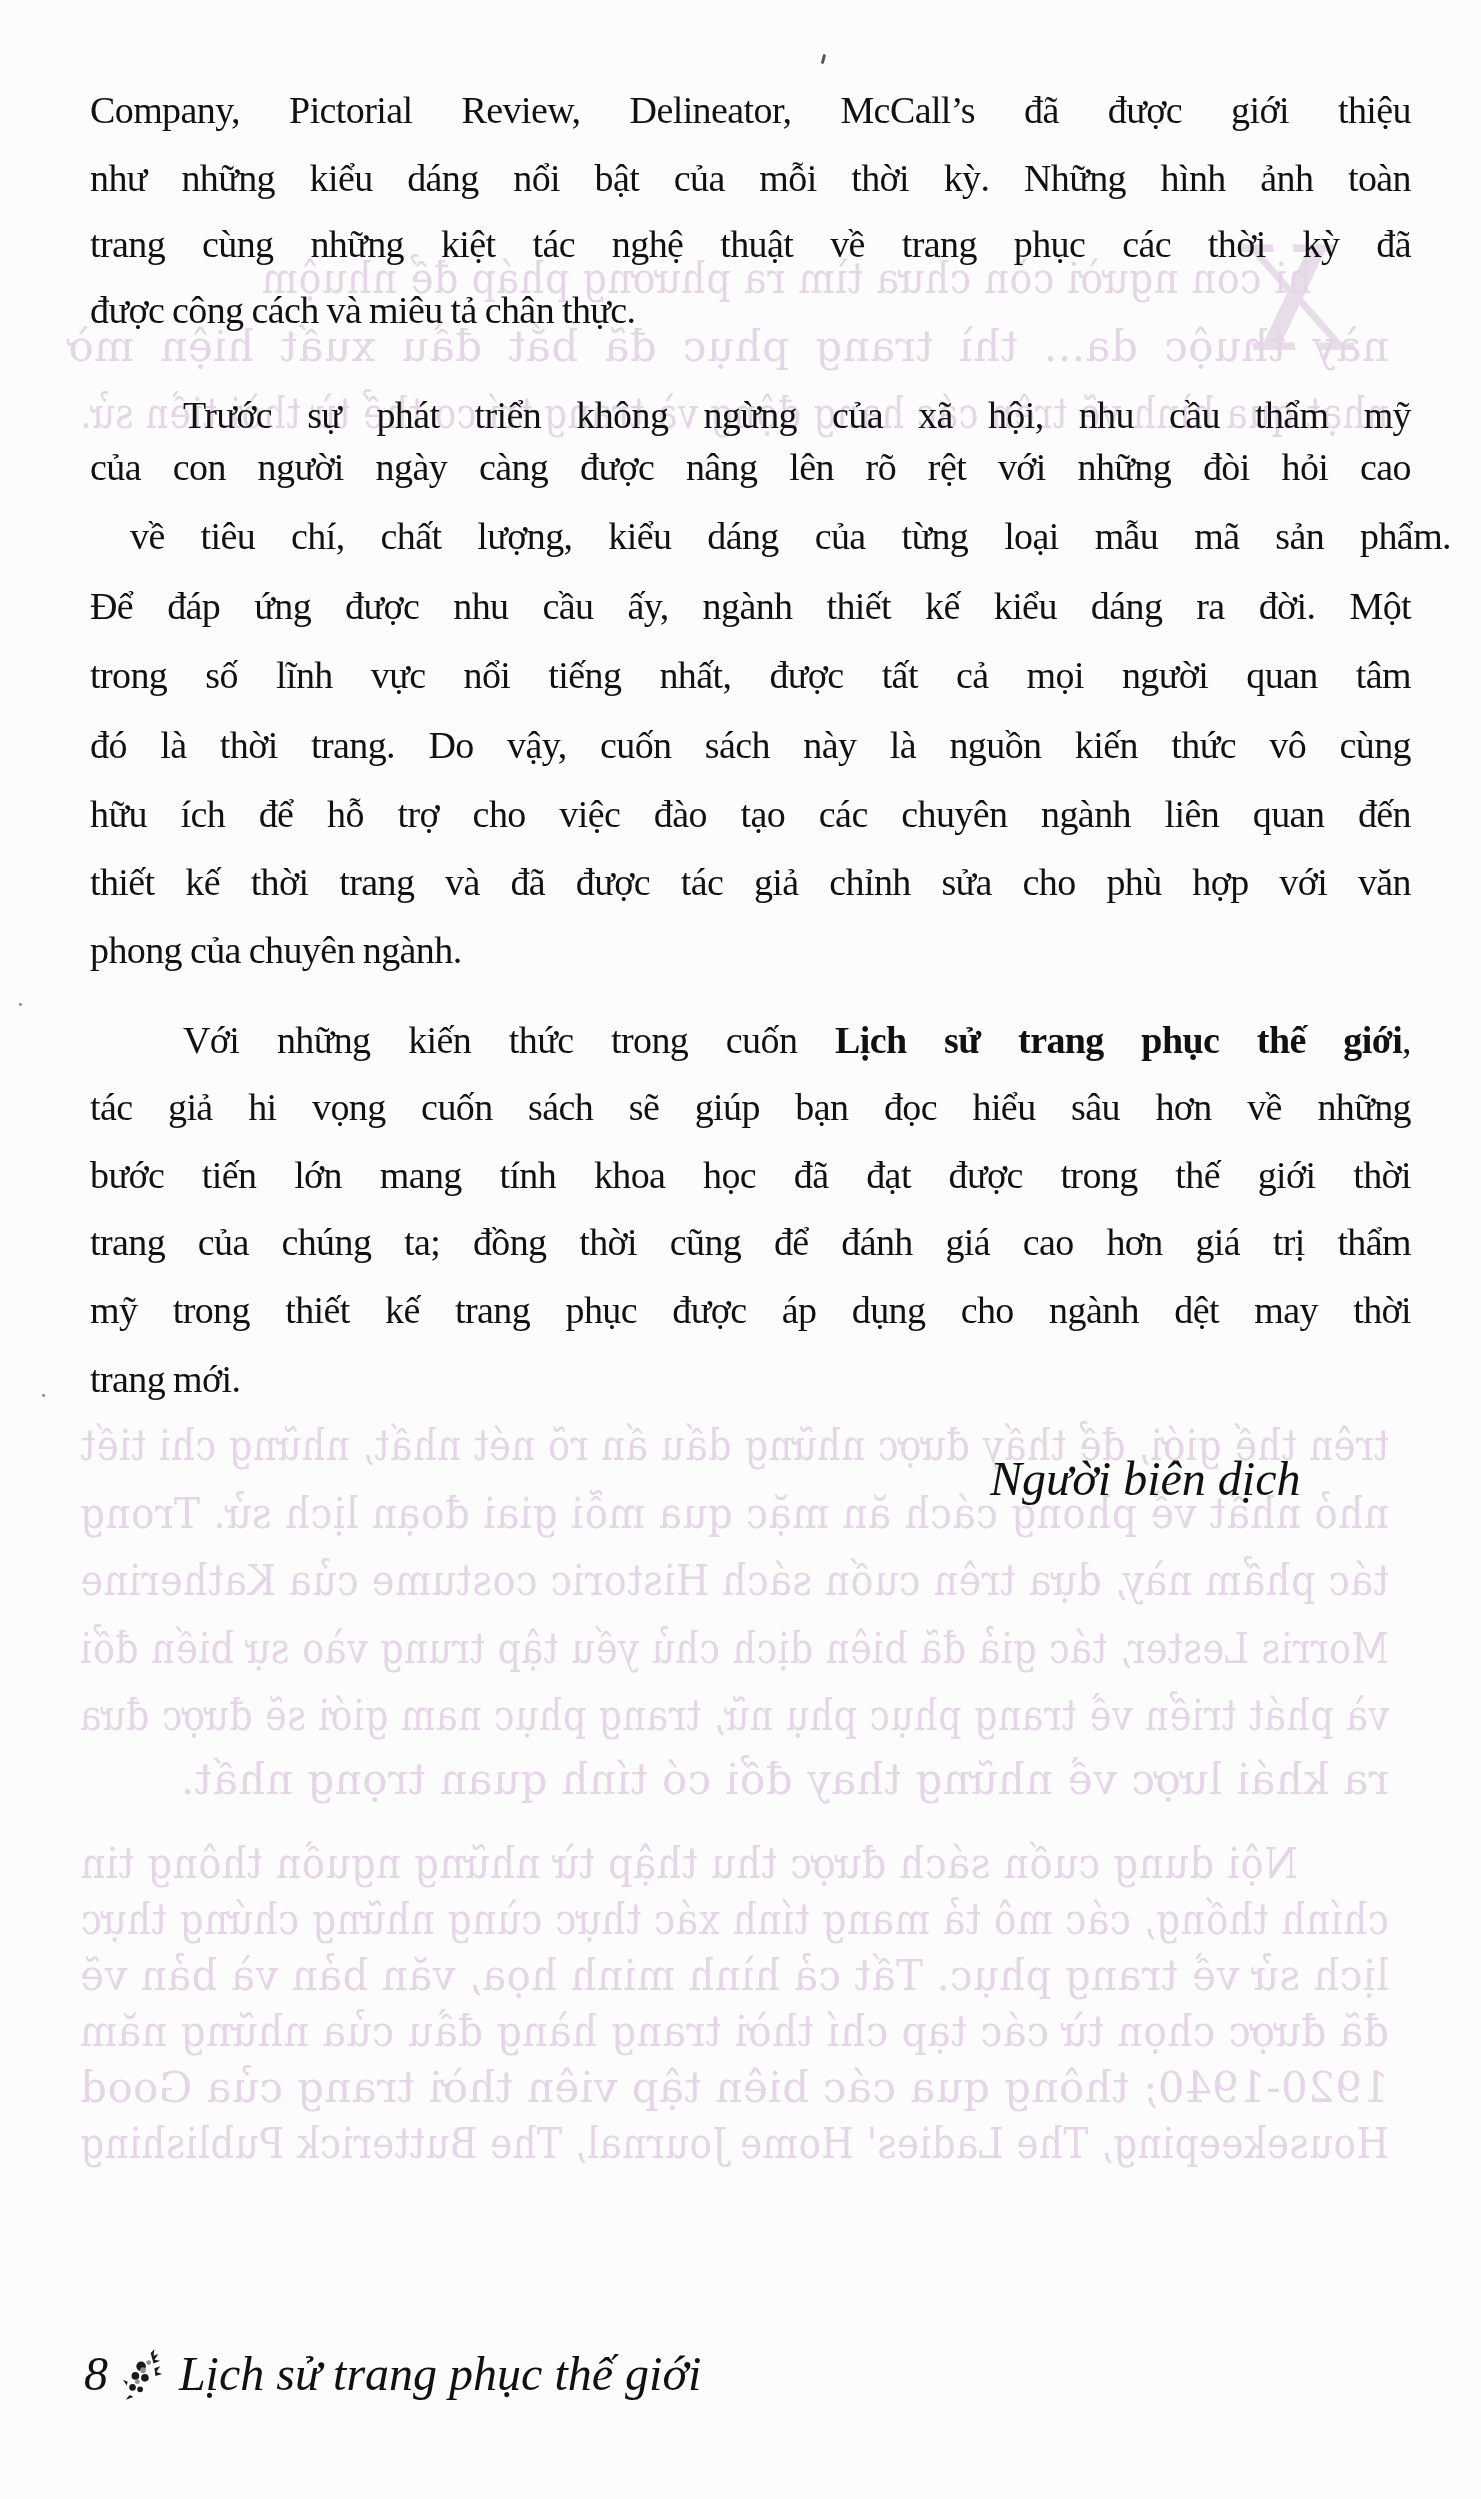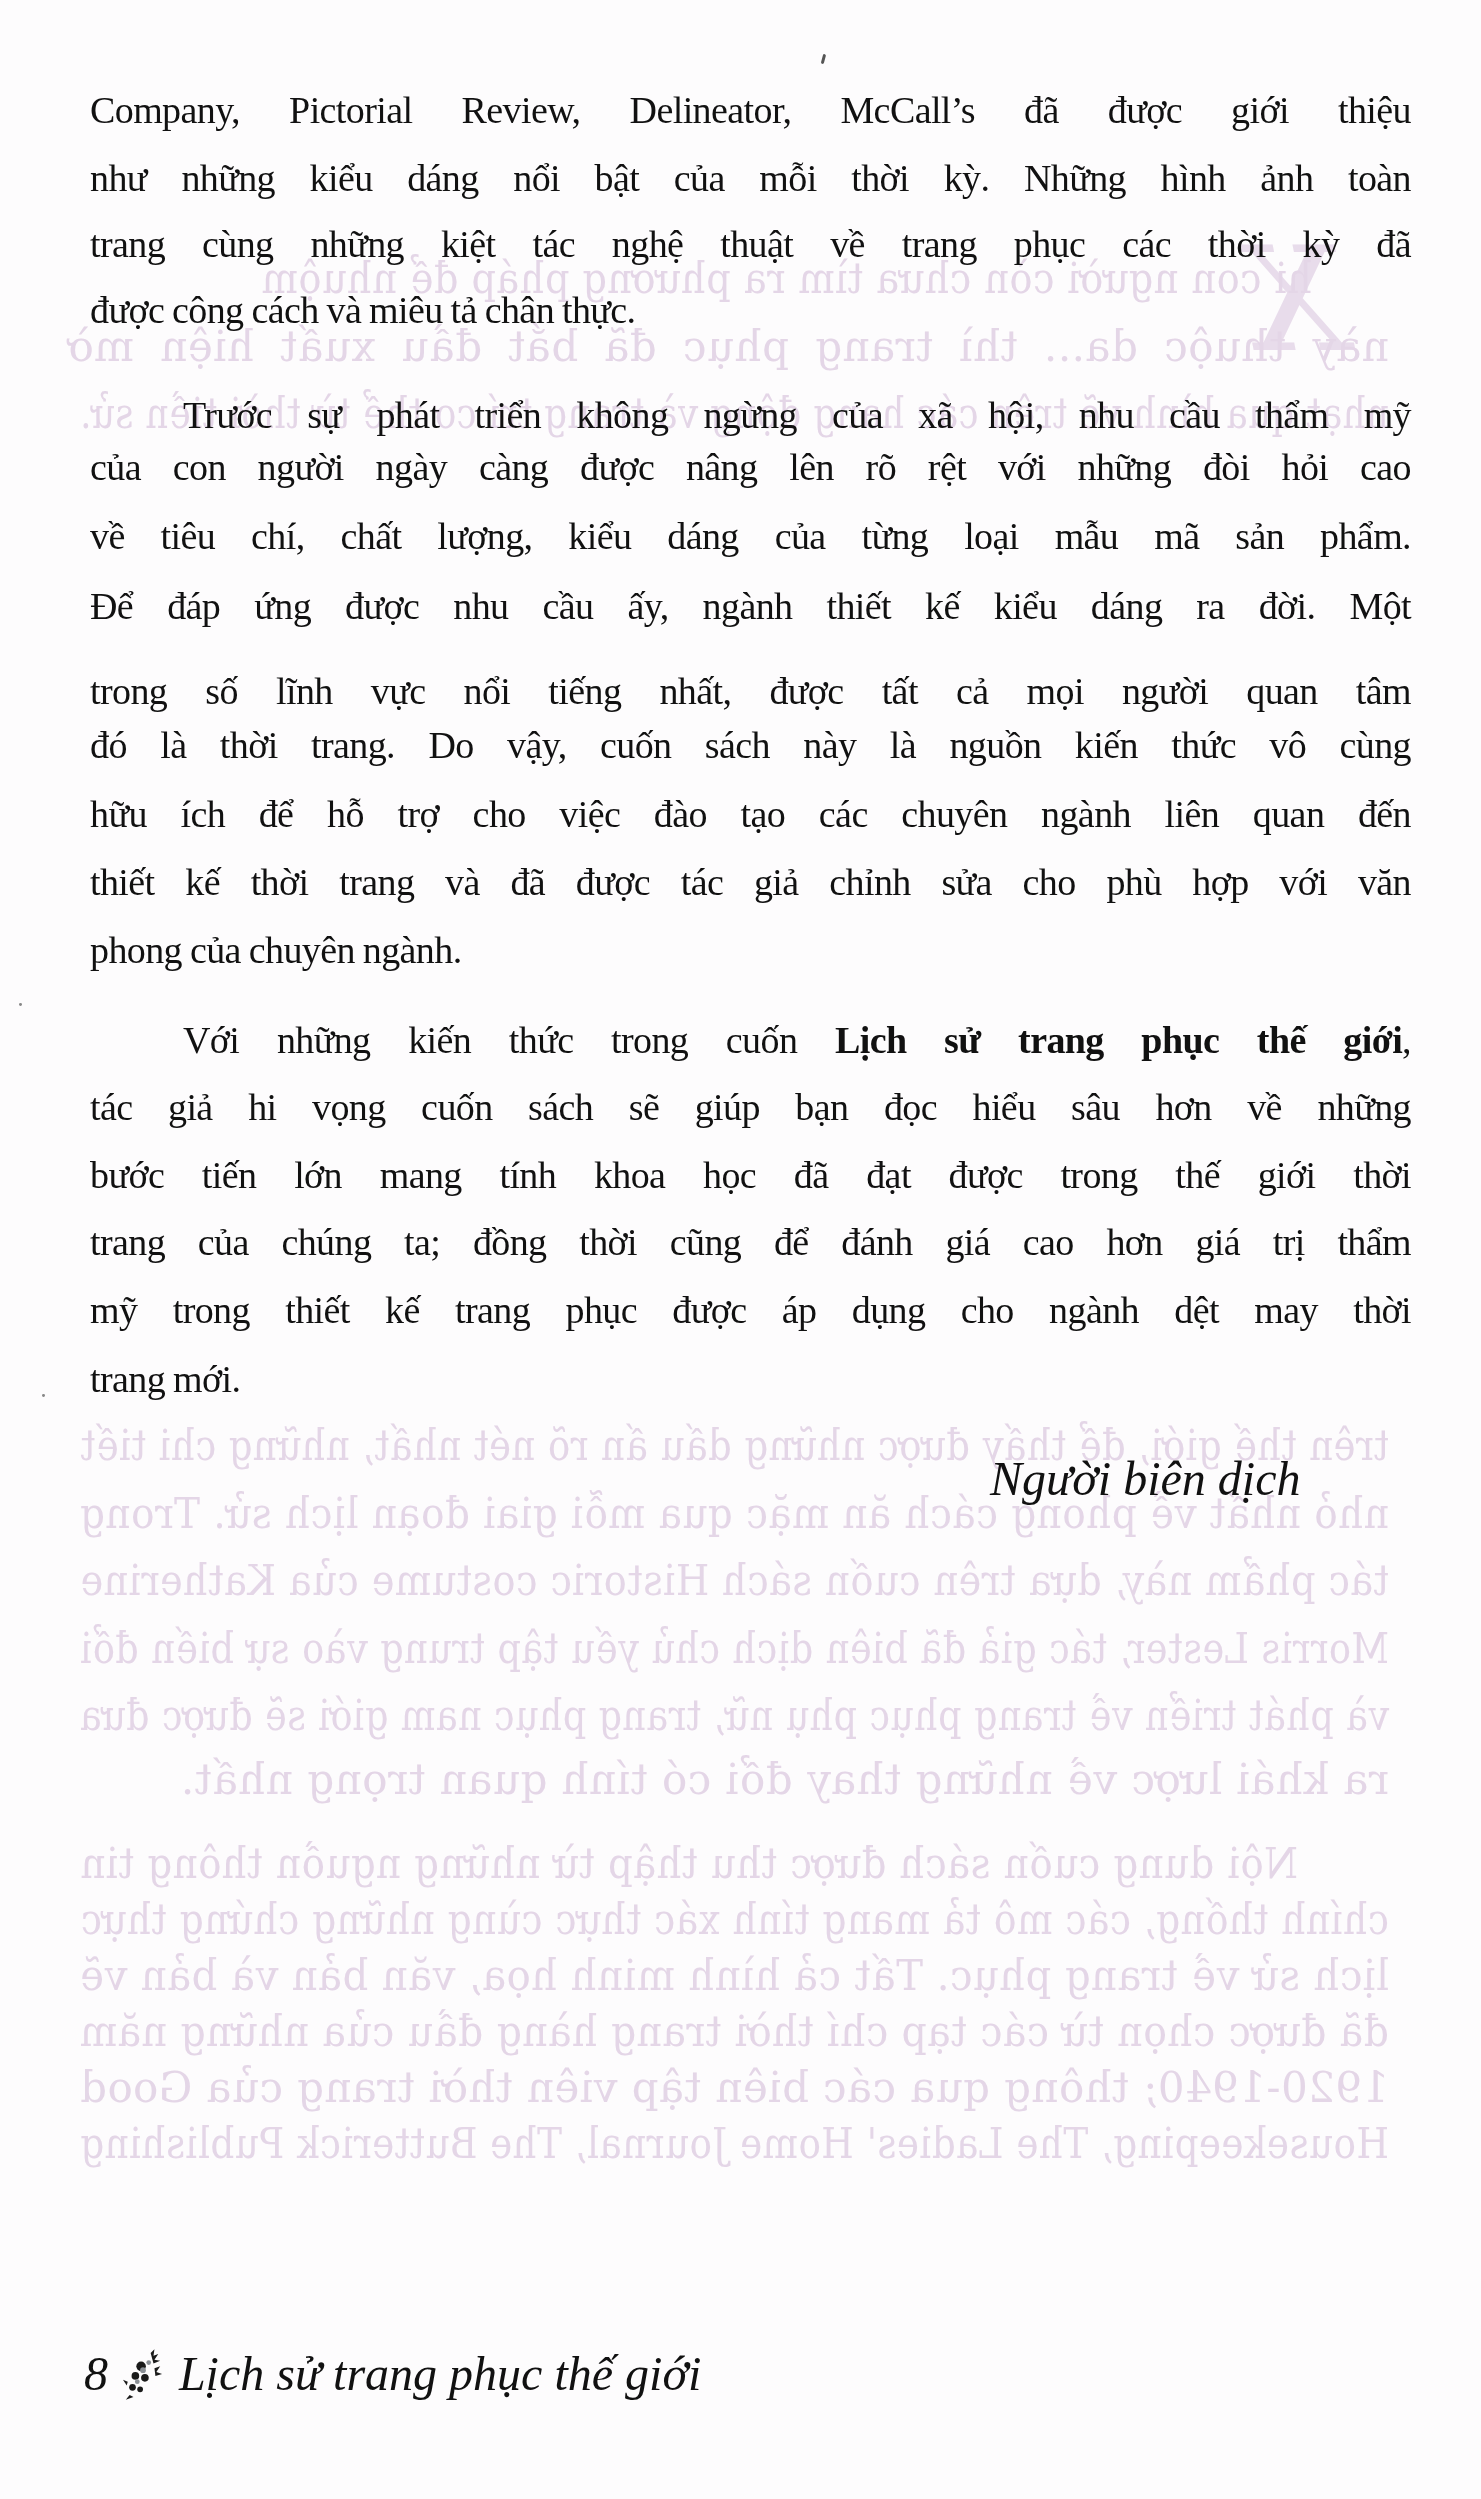--- a/index.html
+++ b/index.html
@@ -84,23 +84,23 @@
   <div>
     <div class="line" style="top:81px;">Company, Pictorial Review, Delineator, McCall’s đã được giới thiệu</div>
     <div class="line" style="top:149px;">như những kiểu dáng nổi bật của mỗi thời kỳ. Những hình ảnh toàn</div>
     <div class="line" style="top:215px;">trang cùng những kiệt tác nghệ thuật về trang phục các thời kỳ đã</div>
     <div class="line last" style="top:281px;">được công cách và miêu tả chân thực.</div>
   </div>
 
   <div>
     <div class="line indent" style="top:368px;margin-top:18px;">Trước sự phát triển không ngừng của xã hội, nhu cầu thẩm mỹ</div>
     <div class="line" style="top:438px;">của con người ngày càng được nâng lên rõ rệt với những đòi hỏi cao</div>
-    <div class="line" style="top:507px;">về tiêu chí, chất lượng, kiểu dáng của từng loại mẫu mã sản phẩm.</div>
+    <div class="line" style="top:507px;margin-left:40px;">về tiêu chí, chất lượng, kiểu dáng của từng loại mẫu mã sản phẩm.</div>
     <div class="line" style="top:577px;">Để đáp ứng được nhu cầu ấy, ngành thiết kế kiểu dáng ra đời. Một</div>
-    <div class="line" style="top:646px;margin-top:16px;">trong số lĩnh vực nổi tiếng nhất, được tất cả mọi người quan tâm</div>
+    <div class="line" style="top:646px;">trong số lĩnh vực nổi tiếng nhất, được tất cả mọi người quan tâm</div>
     <div class="line" style="top:716px;">đó là thời trang. Do vậy, cuốn sách này là nguồn kiến thức vô cùng</div>
     <div class="line" style="top:785px;">hữu ích để hỗ trợ cho việc đào tạo các chuyên ngành liên quan đến</div>
     <div class="line" style="top:853px;">thiết kế thời trang và đã được tác giả chỉnh sửa cho phù hợp với văn</div>
     <div class="line last" style="top:921px;font-family:Liberation Serif, serif;">phong của chuyên ngành.</div>
   </div>
 
   <div>
     <div class="line indent" style="top:1011px;">
       <span>Với những kiến thức trong cuốn </span><span class="bold">Lịch sử trang phục thế giới</span><span>,</span>
     </div>

